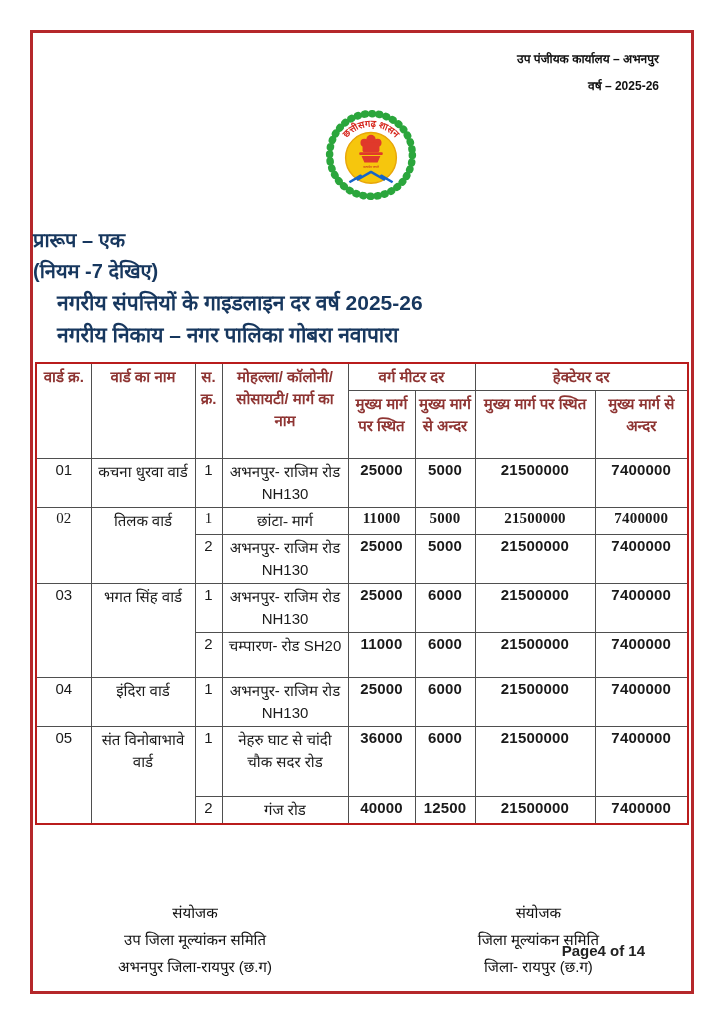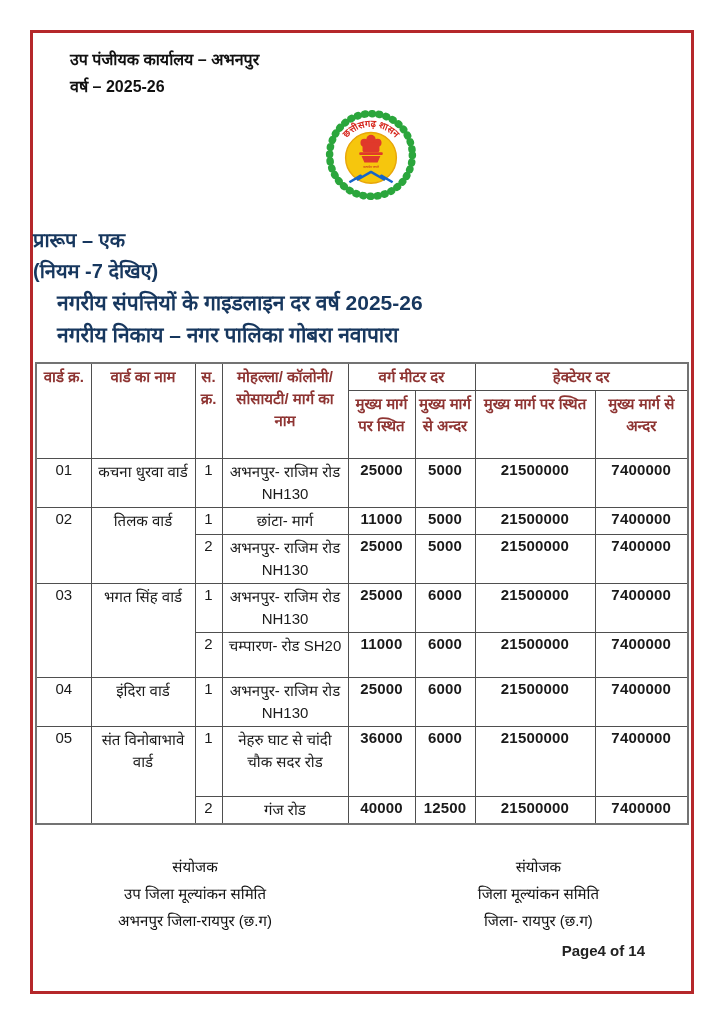--- a/index.html
+++ b/index.html
@@ -7,49 +7,49 @@
   body {
     width:724px; height:1024px;
     font-family:"Liberation Sans","DejaVu Sans",sans-serif;
     color:#1a1a1a; position:relative; overflow:hidden;
   }
   .frame {
     position:absolute; left:30px; top:30px; width:664px; height:964px;
     border:3px solid #b5282a; background:#ffffff;
   }
   
-  .doc-header { margin:13px 32px 0 0; font-weight:600; font-size:16px; line-height:27px; color:#111;padding-left:37px; }
+  .doc-header { margin:13px 32px 0 0; text-align:right; font-weight:600; font-size:12px; line-height:27px; color:#111;padding-left:37px; }
   
   .emblem-wrap { text-align:center; margin-top:7px; margin-left:18px; height:98px; }
   .emblem-wrap svg { width:94px; height:96px; }
   
   .titles { margin-top:20px; color:#17375e; font-weight:bold; }
   .titles .t-sm { font-size:20px; line-height:31px; }
   .titles .t-lg { font-size:21px; line-height:32px;margin-left:24px; }
   
   table.rates {
     border-collapse:collapse; table-layout:fixed;
     width:652px; margin:11px auto 0 auto;
-    border:2px solid #737373;
+    border:2px solid #b91c1c;
   }
   table.rates th, table.rates td {
     border:1px solid #4f4f4f; vertical-align:top;
     font-size:15px; text-align:center; padding:2px 2px 2px 2px;
     overflow:hidden;
   }
   table.rates th { color:#8e3432; font-weight:bold; line-height:22px; }
   td.wno, td.sn { font-weight:400; }
   td.road, td.wname { line-height:22px; }
   td.num { font-weight:bold; letter-spacing:0.2px; }
-  tr.h26 { height:26px; } tr.h24 { height:24px; }
+  tr.h26 { height:26px;font-family:Liberation Serif, serif; } tr.h24 { height:24px; }
   tr.h45 { height:45px; } tr.h48 { height:48px; } tr.h70 { height:70px; }
   tr.hh1 { height:27px; } tr.hh2 { height:68px; }
   td.vmid { vertical-align:middle; }
   
-  .sig-row { display:flex; margin-top:28px; padding:0 14px;align-items:center; }
+  .sig-row { display:flex; margin-top:74px; padding:0 14px;align-items:center; }
   .sig-block { text-align:center; font-size:15px; line-height:27px; color:#111; }
   .sig-left { width:47%; }
   .sig-right { width:44%; margin-left:auto; }
   
   .page-num { position:absolute; right:46px; bottom:32px; font-size:15px; font-weight:600; color:#222;padding-left:39px; }
 </style>
 </head>
 <body>
 
 <div class="frame">

